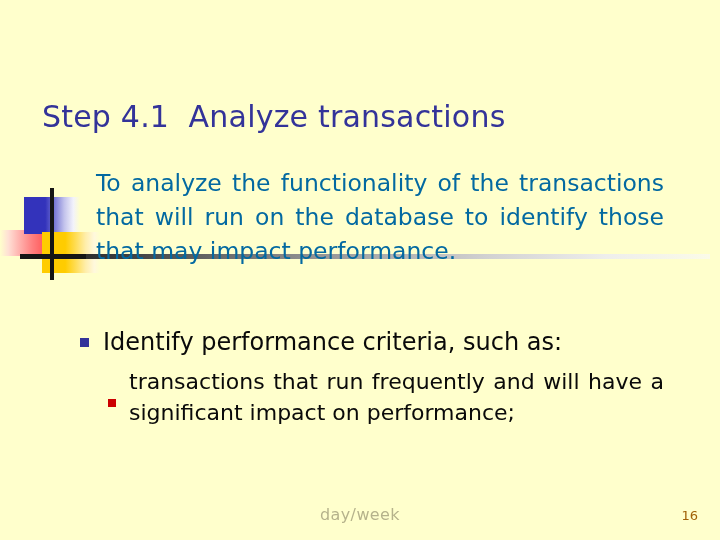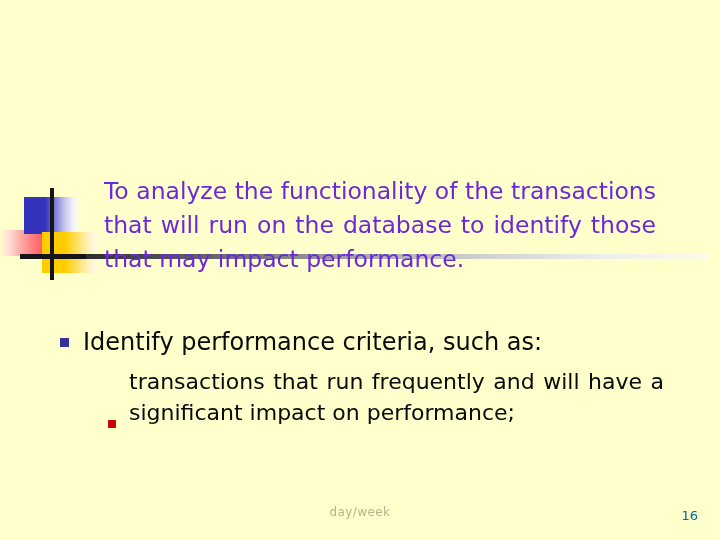--- a/index.html
+++ b/index.html
@@ -96,29 +96,29 @@
   
   .body-area {
     position: absolute;
     left: 96px;
     top: 166px;
     width: 568px;
   }
   .para {
     font-size: 23.5px;
     line-height: 34px;
-    color: #6d28d9;
+    color: #0369a1;
     text-align: justify;
     text-align-last: left;
-    margin: 8px;
+    margin: 0;
   }
 
   .lvl1 {
     position: absolute;
-    left: 60px;
+    left: 80px;
     top: 325px;
     width: 590px;
   }
   .lvl1-row {
     display: flex;
     align-items: flex-start;
   }
   .bullet-navy {
     width: 9px;
     height: 9px;
@@ -134,21 +134,21 @@
   }
 
   .lvl2 {
     position: absolute;
     left: 108px;
     top: 366px;
     width: 556px;
   }
   .lvl2-row {
     display: flex;
-    align-items: flex-end;
+    align-items: center;
     margin-bottom: 3px;
   }
   .bullet-red {
     width: 8px;
     height: 8px;
     background: #cc0000;
     margin-top: 12px;
     margin-right: 13px;
     flex: 0 0 auto;
   }
@@ -161,48 +161,49 @@
     flex: 1 1 auto;
   }
 
   
   .watermark {
     position: absolute;
     left: 0;
     top: 505px;
     width: 720px;
     text-align: center;
-    font-size: 12px;
+    font-size: 16px;
     color: rgba(90, 85, 60, 0.45);
     letter-spacing: 0.4px;
   }
 
   
   .page-number {
     position: absolute;
     right: 22px;
     top: 508px;
     font-size: 13px;
-    color: #0369a1;
+    color: #a16207;
   }
 </style>
 </head>
 <body>
 
 <div id="slide">
 
   <div class="deco deco-red"></div>
   <div class="deco deco-blue"></div>
   <div class="deco deco-yellow"></div>
 
   <div class="rule-long"></div>
 
   <div class="deco deco-hline-short"></div>
   <div class="deco deco-vline"></div>
 
+  <div class="title">Step 4.1  Analyze transactions</div>
 
   <div class="body-area">
     <p class="para">To analyze the functionality of the transactions that will run on the database to identify those that may impact performance.</p>
   </div>
 
   <div class="lvl1">
     <div class="lvl1-row">
       <span class="bullet-navy"></span>
       <span class="lvl1-text">Identify performance criteria, such as:</span>
     </div>

